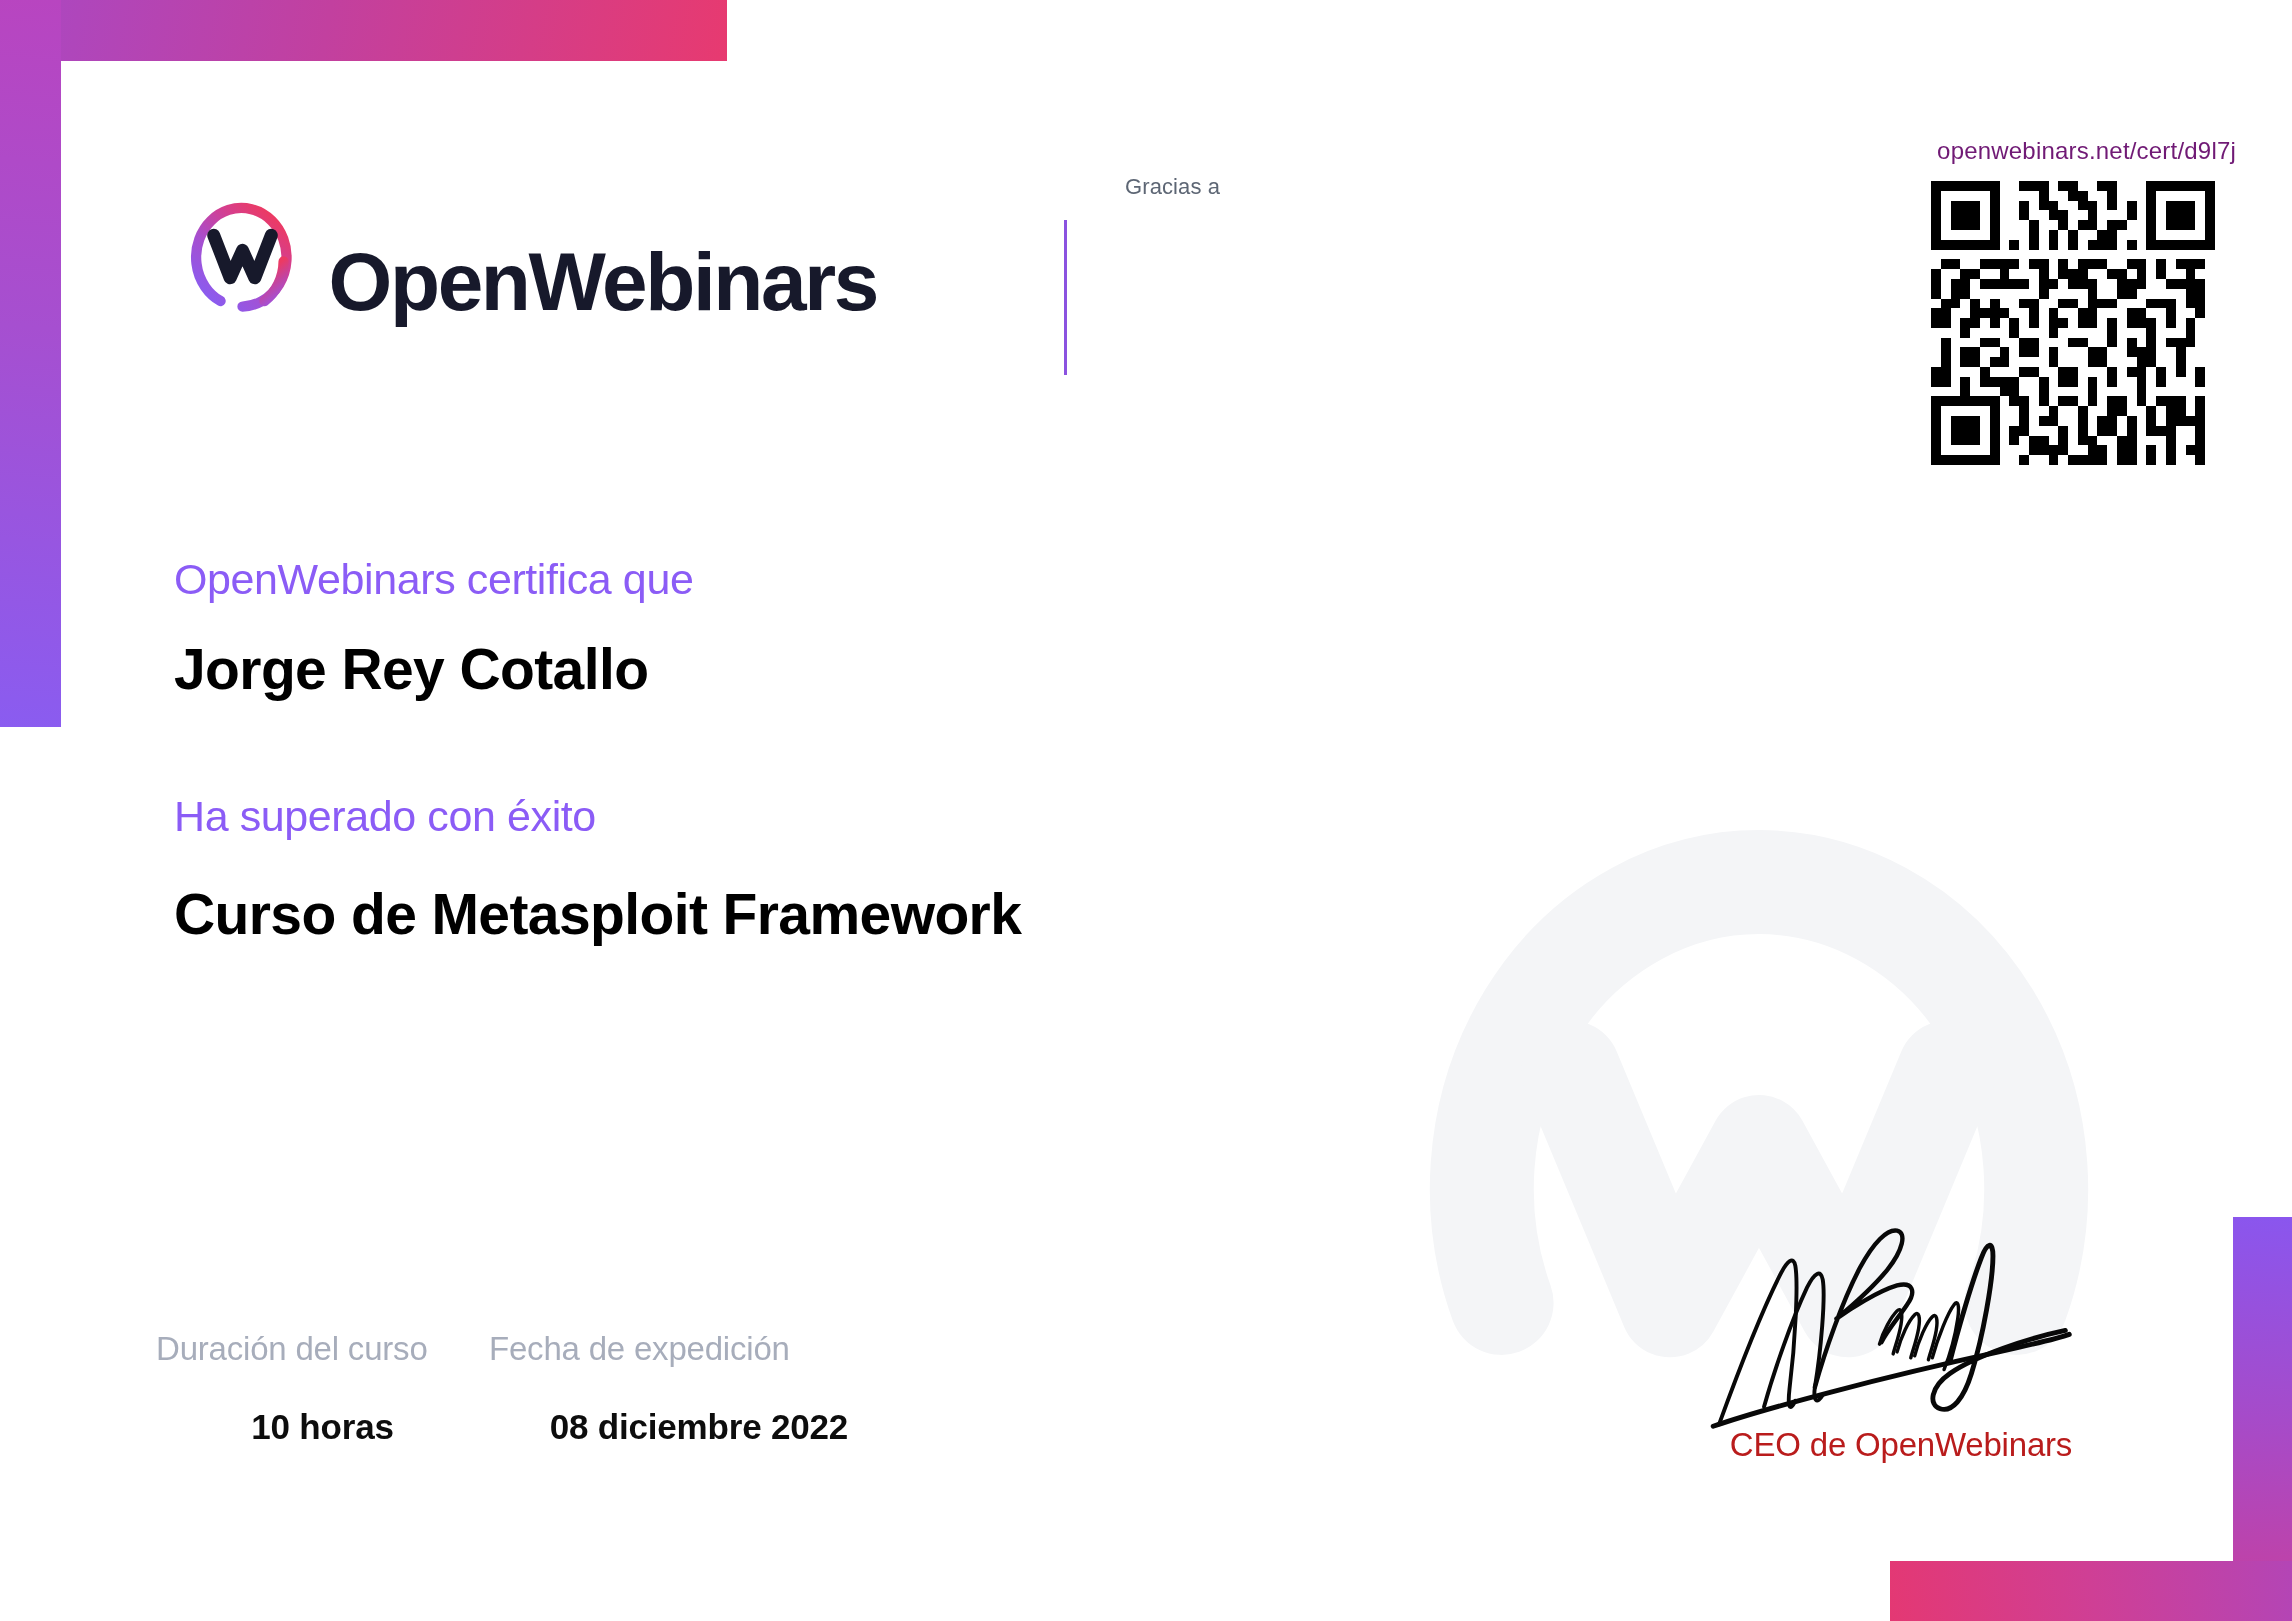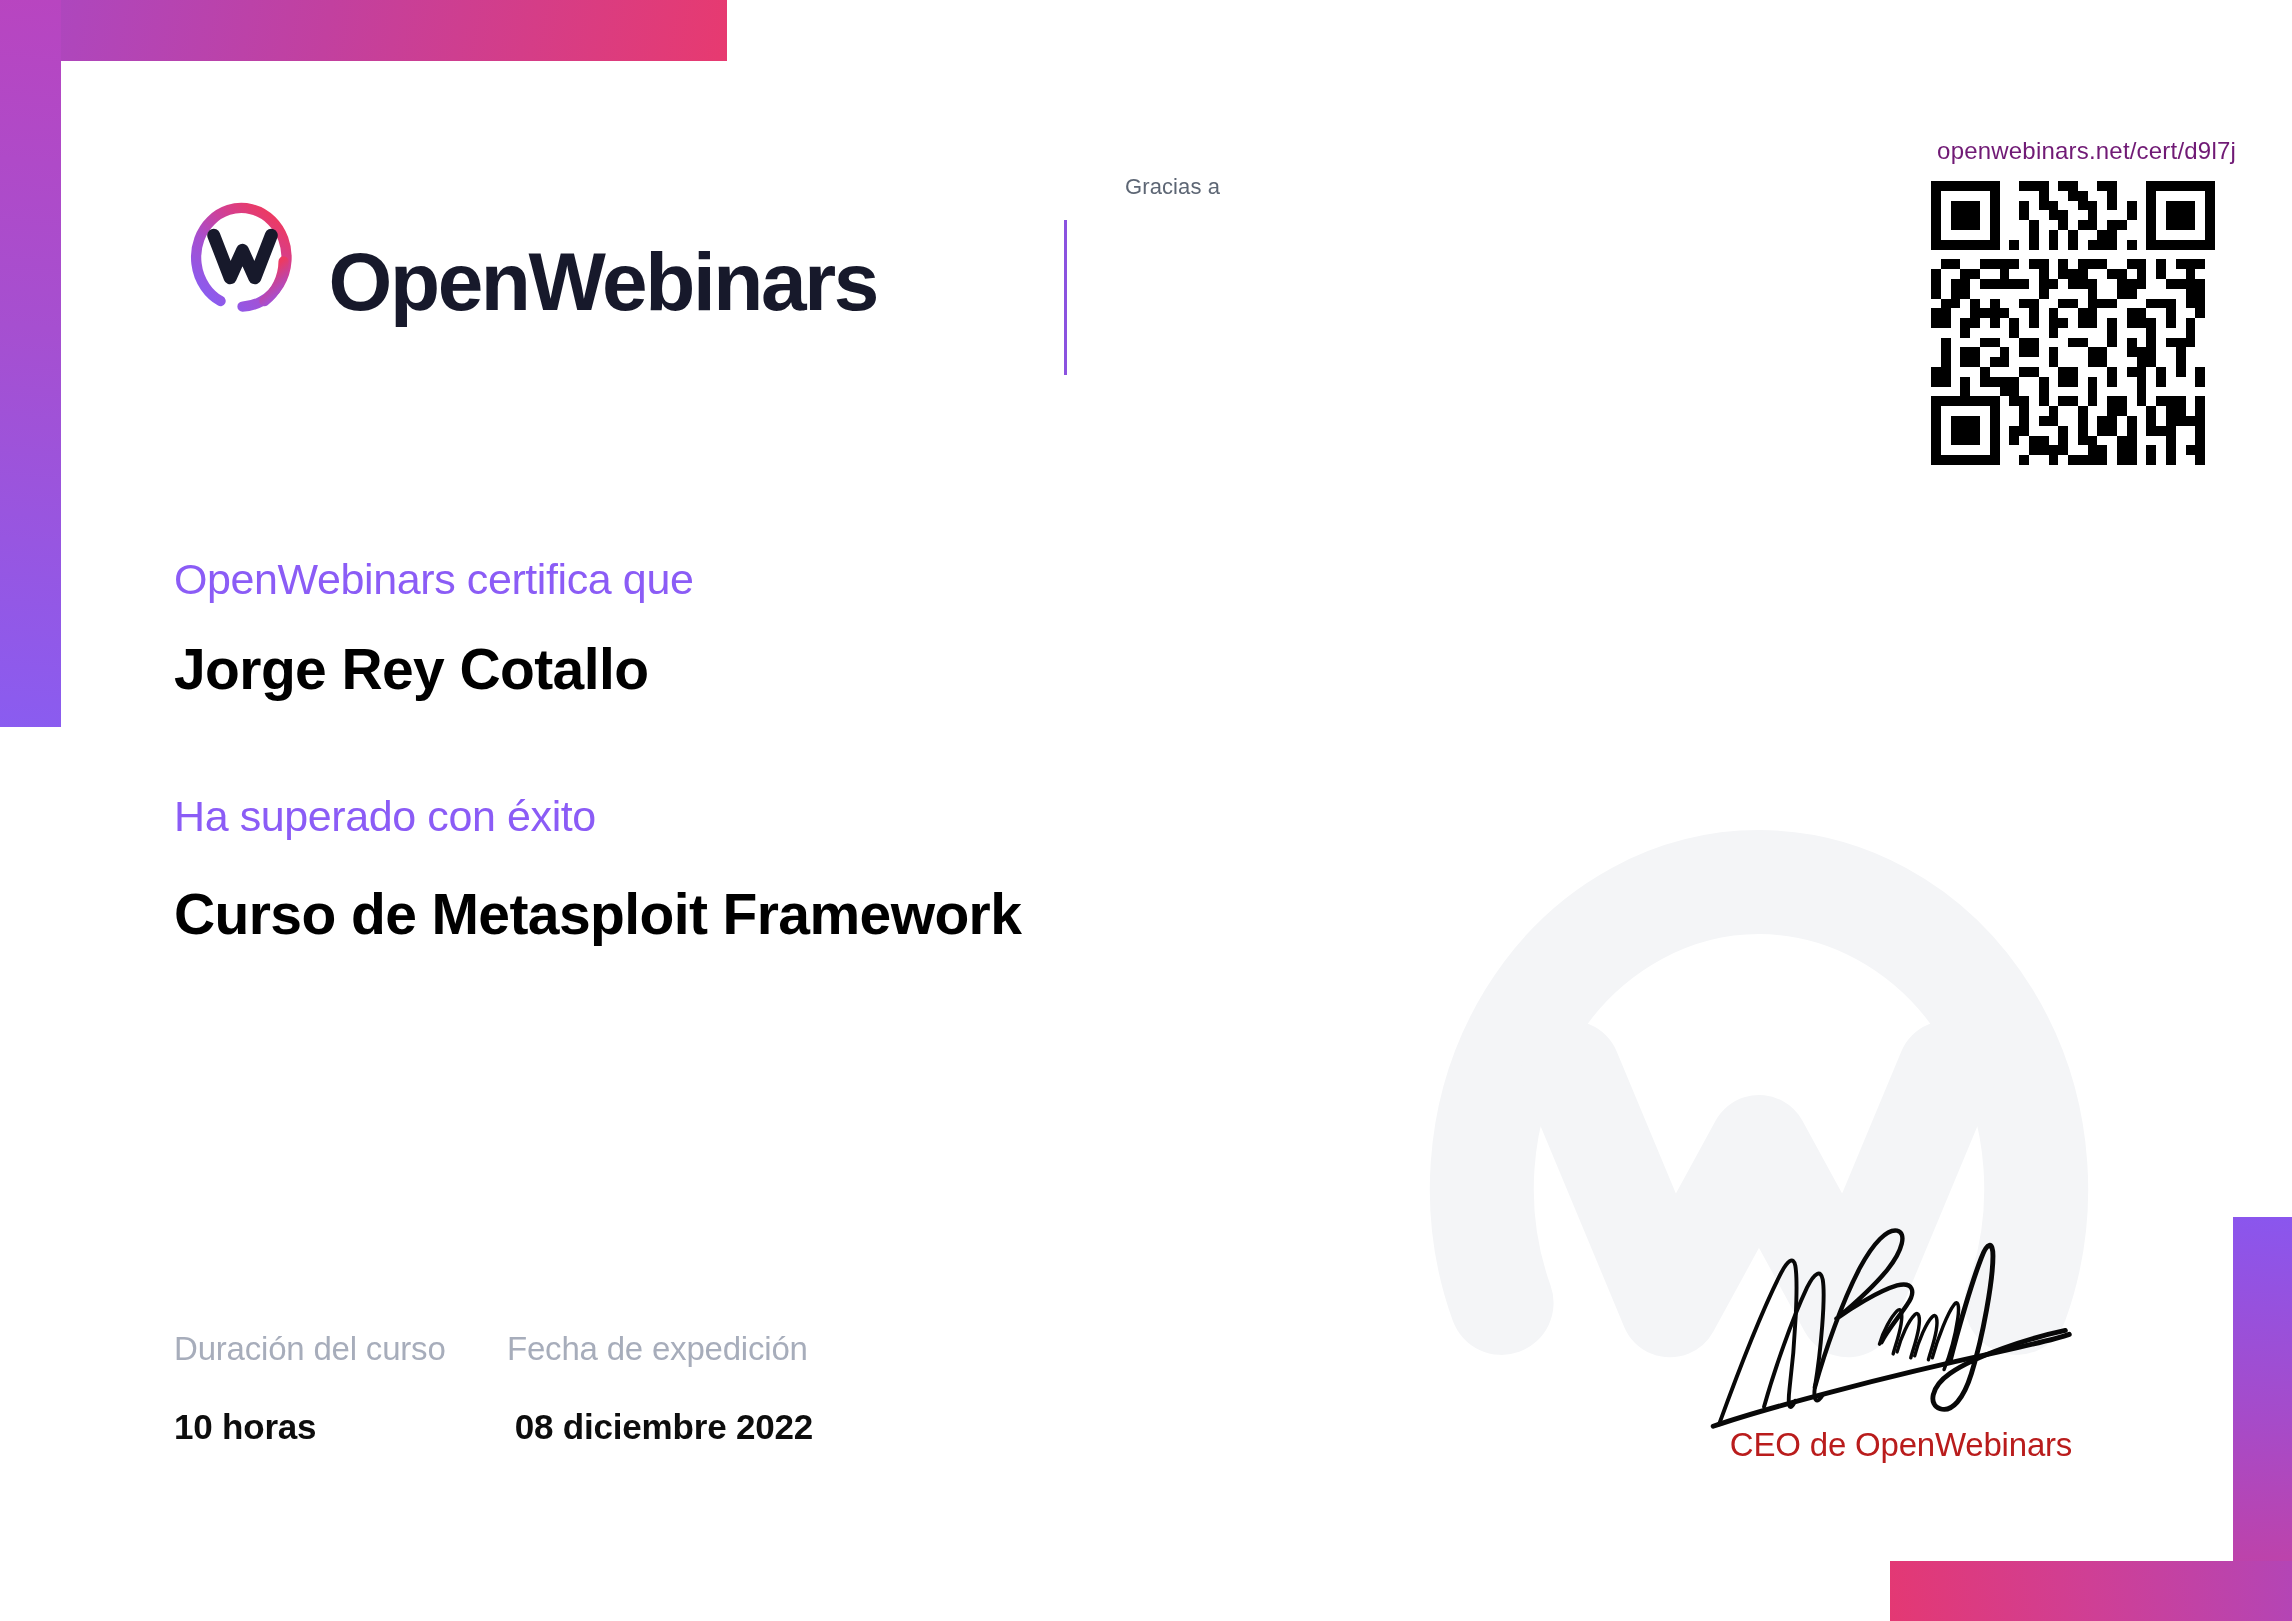--- a/index.html
+++ b/index.html
@@ -165,40 +165,41 @@
     white-space: nowrap;
   }
   #recipient-caption { margin-bottom: 29px; }
   #recipient-name { margin-bottom: 88px; }
   #achievement-caption { margin-bottom: 37px; }
   #course-title { }
 
   
   #footer-meta {
     position: absolute;
-    left: 174px;
+    left: 156px;
     bottom: 174px;
     display: flex;
   }
   .meta-col { }
   #meta-col-duration { width: 333px; }
   #meta-col-date { width: 412px; }
   .meta-label {
     font-size: 33px;
     color: #a7adbb;
     letter-spacing: -0.2px;
     margin-bottom: 39px;
     white-space: nowrap;
   }
   .meta-value {
     font-size: 35px;
     font-weight: 700;
     color: #0d0d0d;
     letter-spacing: -0.2px;
     white-space: nowrap;
+    text-align: center;
   }
   #meta-value-date { padding-left: 7.8px; }
 
   
   #signature-block {
     position: absolute;
     left: 1666px;
     bottom: 157px;
     width: 470px;
     text-align: center;

